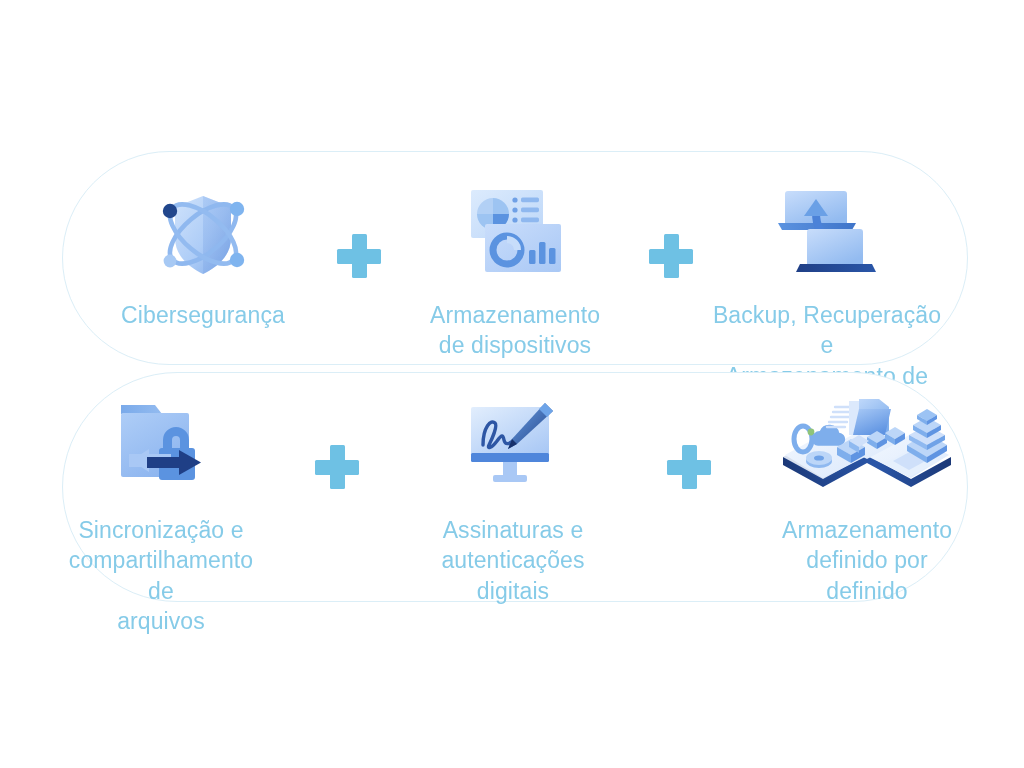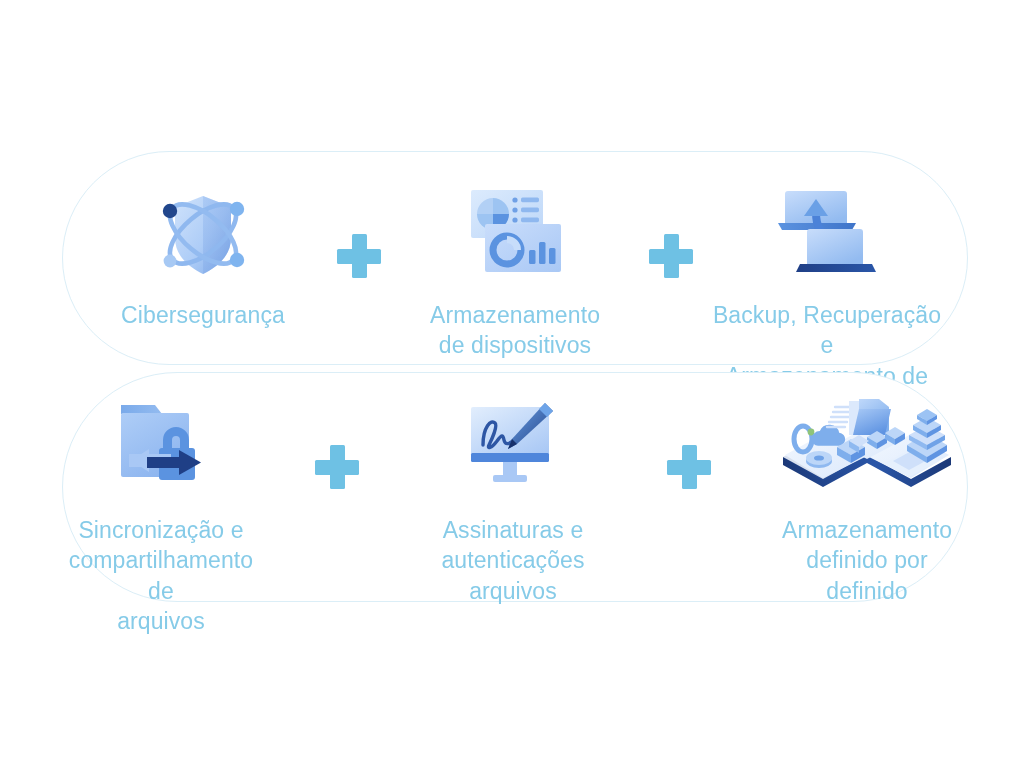--- a/index.html
+++ b/index.html
@@ -291,21 +291,21 @@
 
             <path d="M26 54 C26 36 34 28 38 32 C41 35 34 50 32 54 C30 58 34 58 40 50
                      C45 43 46 44 47 49 C48 54 52 54 58 48 L66 42" fill="none" stroke="#2d56a4" stroke-width="3.4" stroke-linecap="round"></path>
 
             <path d="M88 12 L96 20 L60 53 L51 58 L55 48 Z" fill="url(#g-pen)"></path>
             <path d="M88 12 L96 20 L90 26 L82 18 Z" fill="#6ea4e8"></path>
             <path d="M51 58 L55 48 L60 53 Z" fill="#17306b"></path>
           </svg>
         </div>
         <div class="item-label">Assinaturas e
-autenticações arquivos</div>
+autenticações digitais</div>
       </div>
 
       <div class="spacer-sm"></div>
       <div class="plus" style="--accent: #6ec1e4;"></div>
       <div class="spacer-sm"></div>
 
       <div class="item">
         <div class="icon-box">
           <svg width="200" height="108" viewBox="0 0 200 108">
             <defs>

